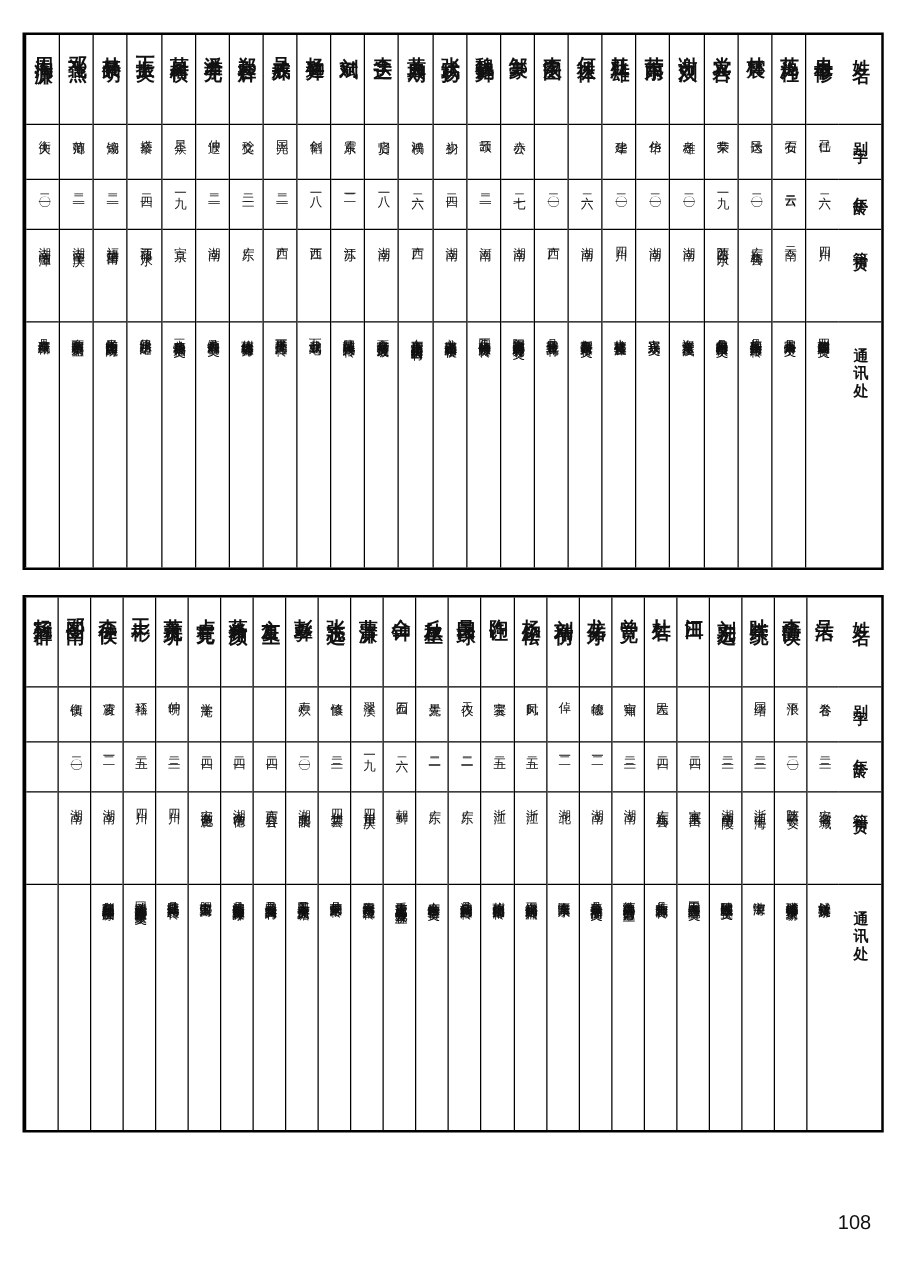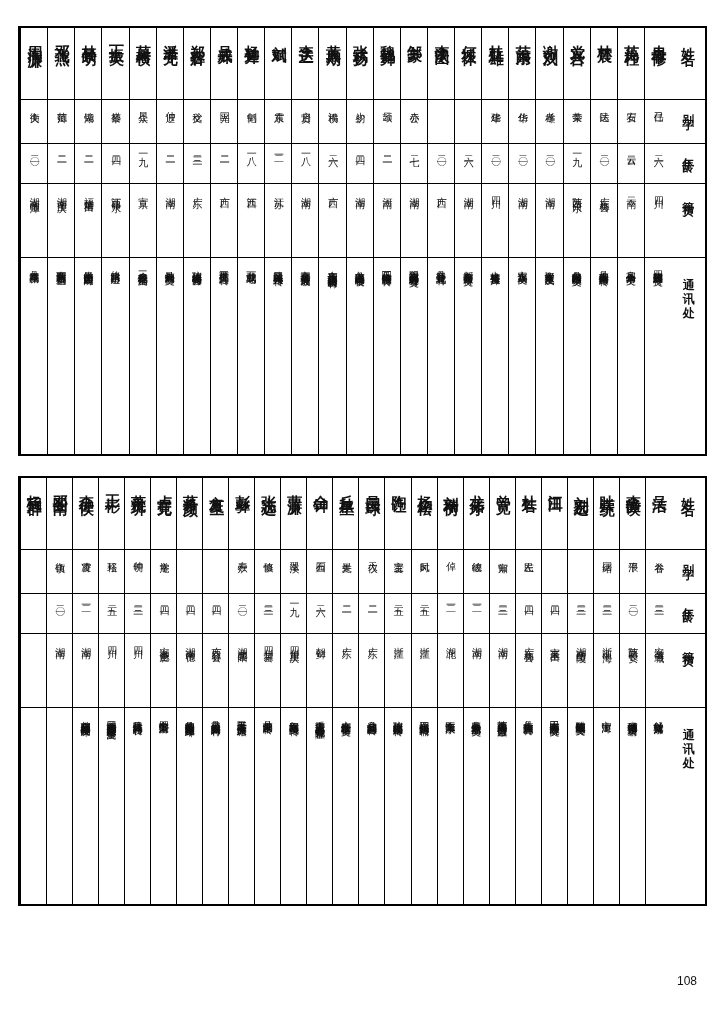--- a/index.html
+++ b/index.html
@@ -84,21 +84,21 @@
   .headcol .r-name .vt   { font-size: 14px; padding-top: 8px; }
   .headcol .r-alias .vt  { font-size: 12px; padding-top: 4px; letter-spacing: 4px; }
   .headcol .r-age .vt    { font-size: 12px; padding-top: 3px; letter-spacing: 4px; }
   .headcol .r-native .vt { font-size: 12px; padding-top: 8px; letter-spacing: 4px; }
   .headcol .r-addr .vt   { font-size: 12px; padding-top: 10px; letter-spacing: 14px; }
 
   .page-number {
     position: absolute;
     right: 28px;
     bottom: 36px;
-    font-size: 12px;
+    font-size: 16px;
     font-family: "Liberation Sans", sans-serif;
     color: #111;
   }
 </style>
 </head>
 <body>
 
 <div class="page">
 
   <div class="tbl top" id="tbl0">

